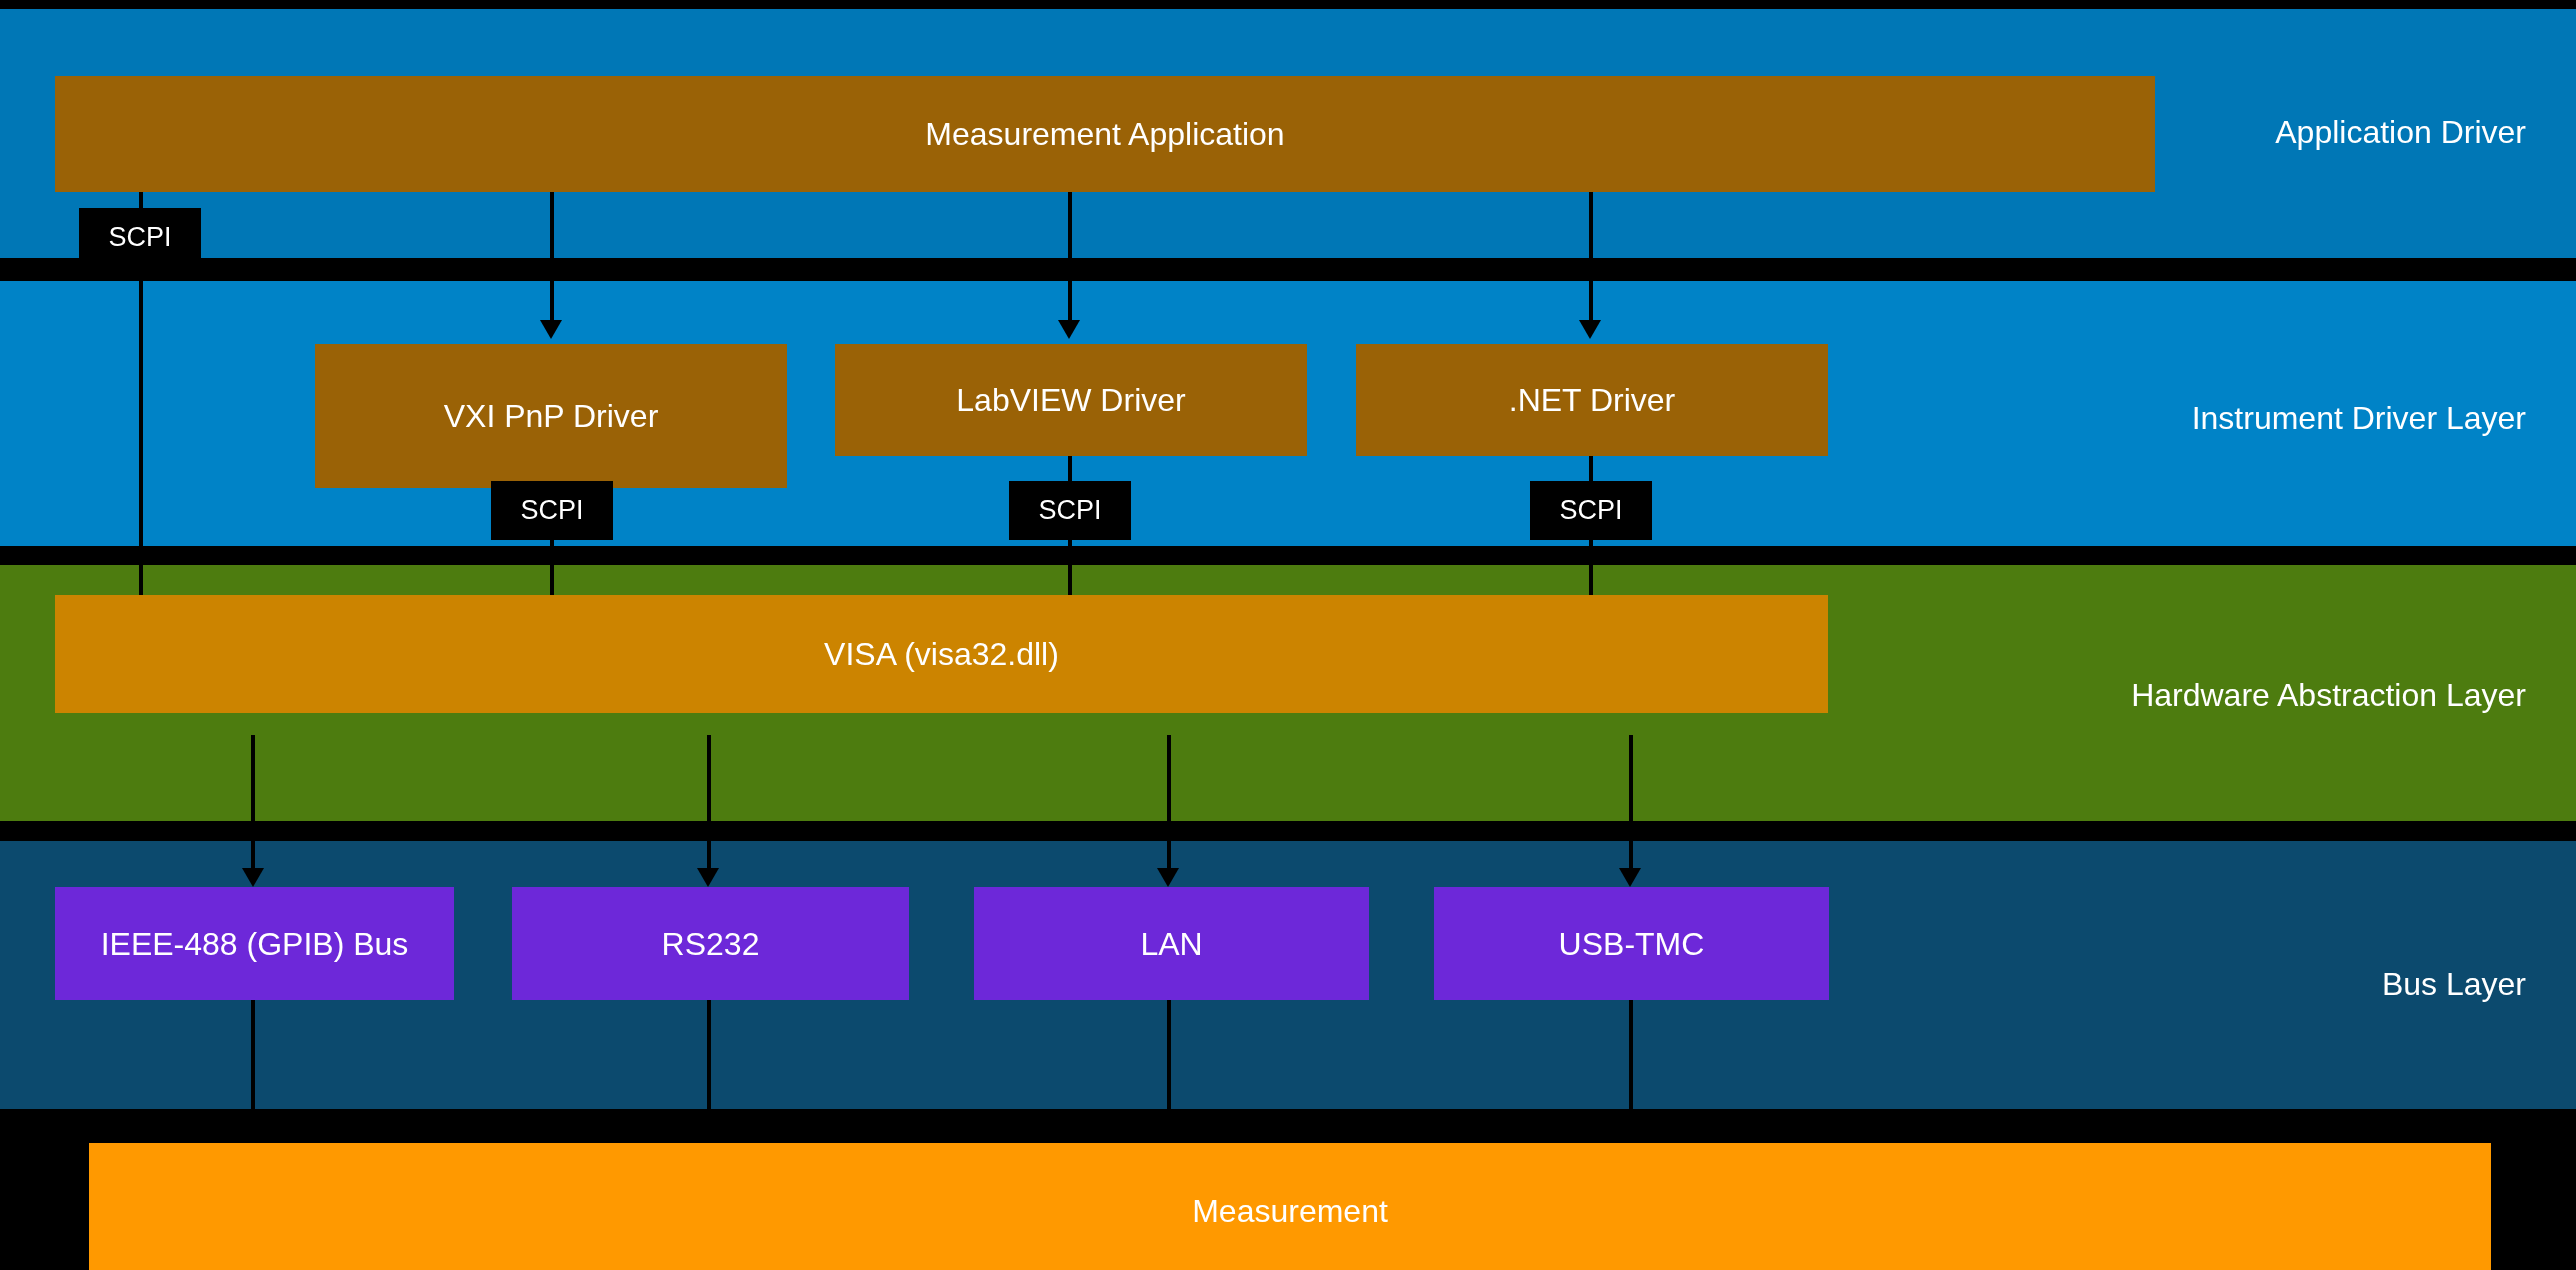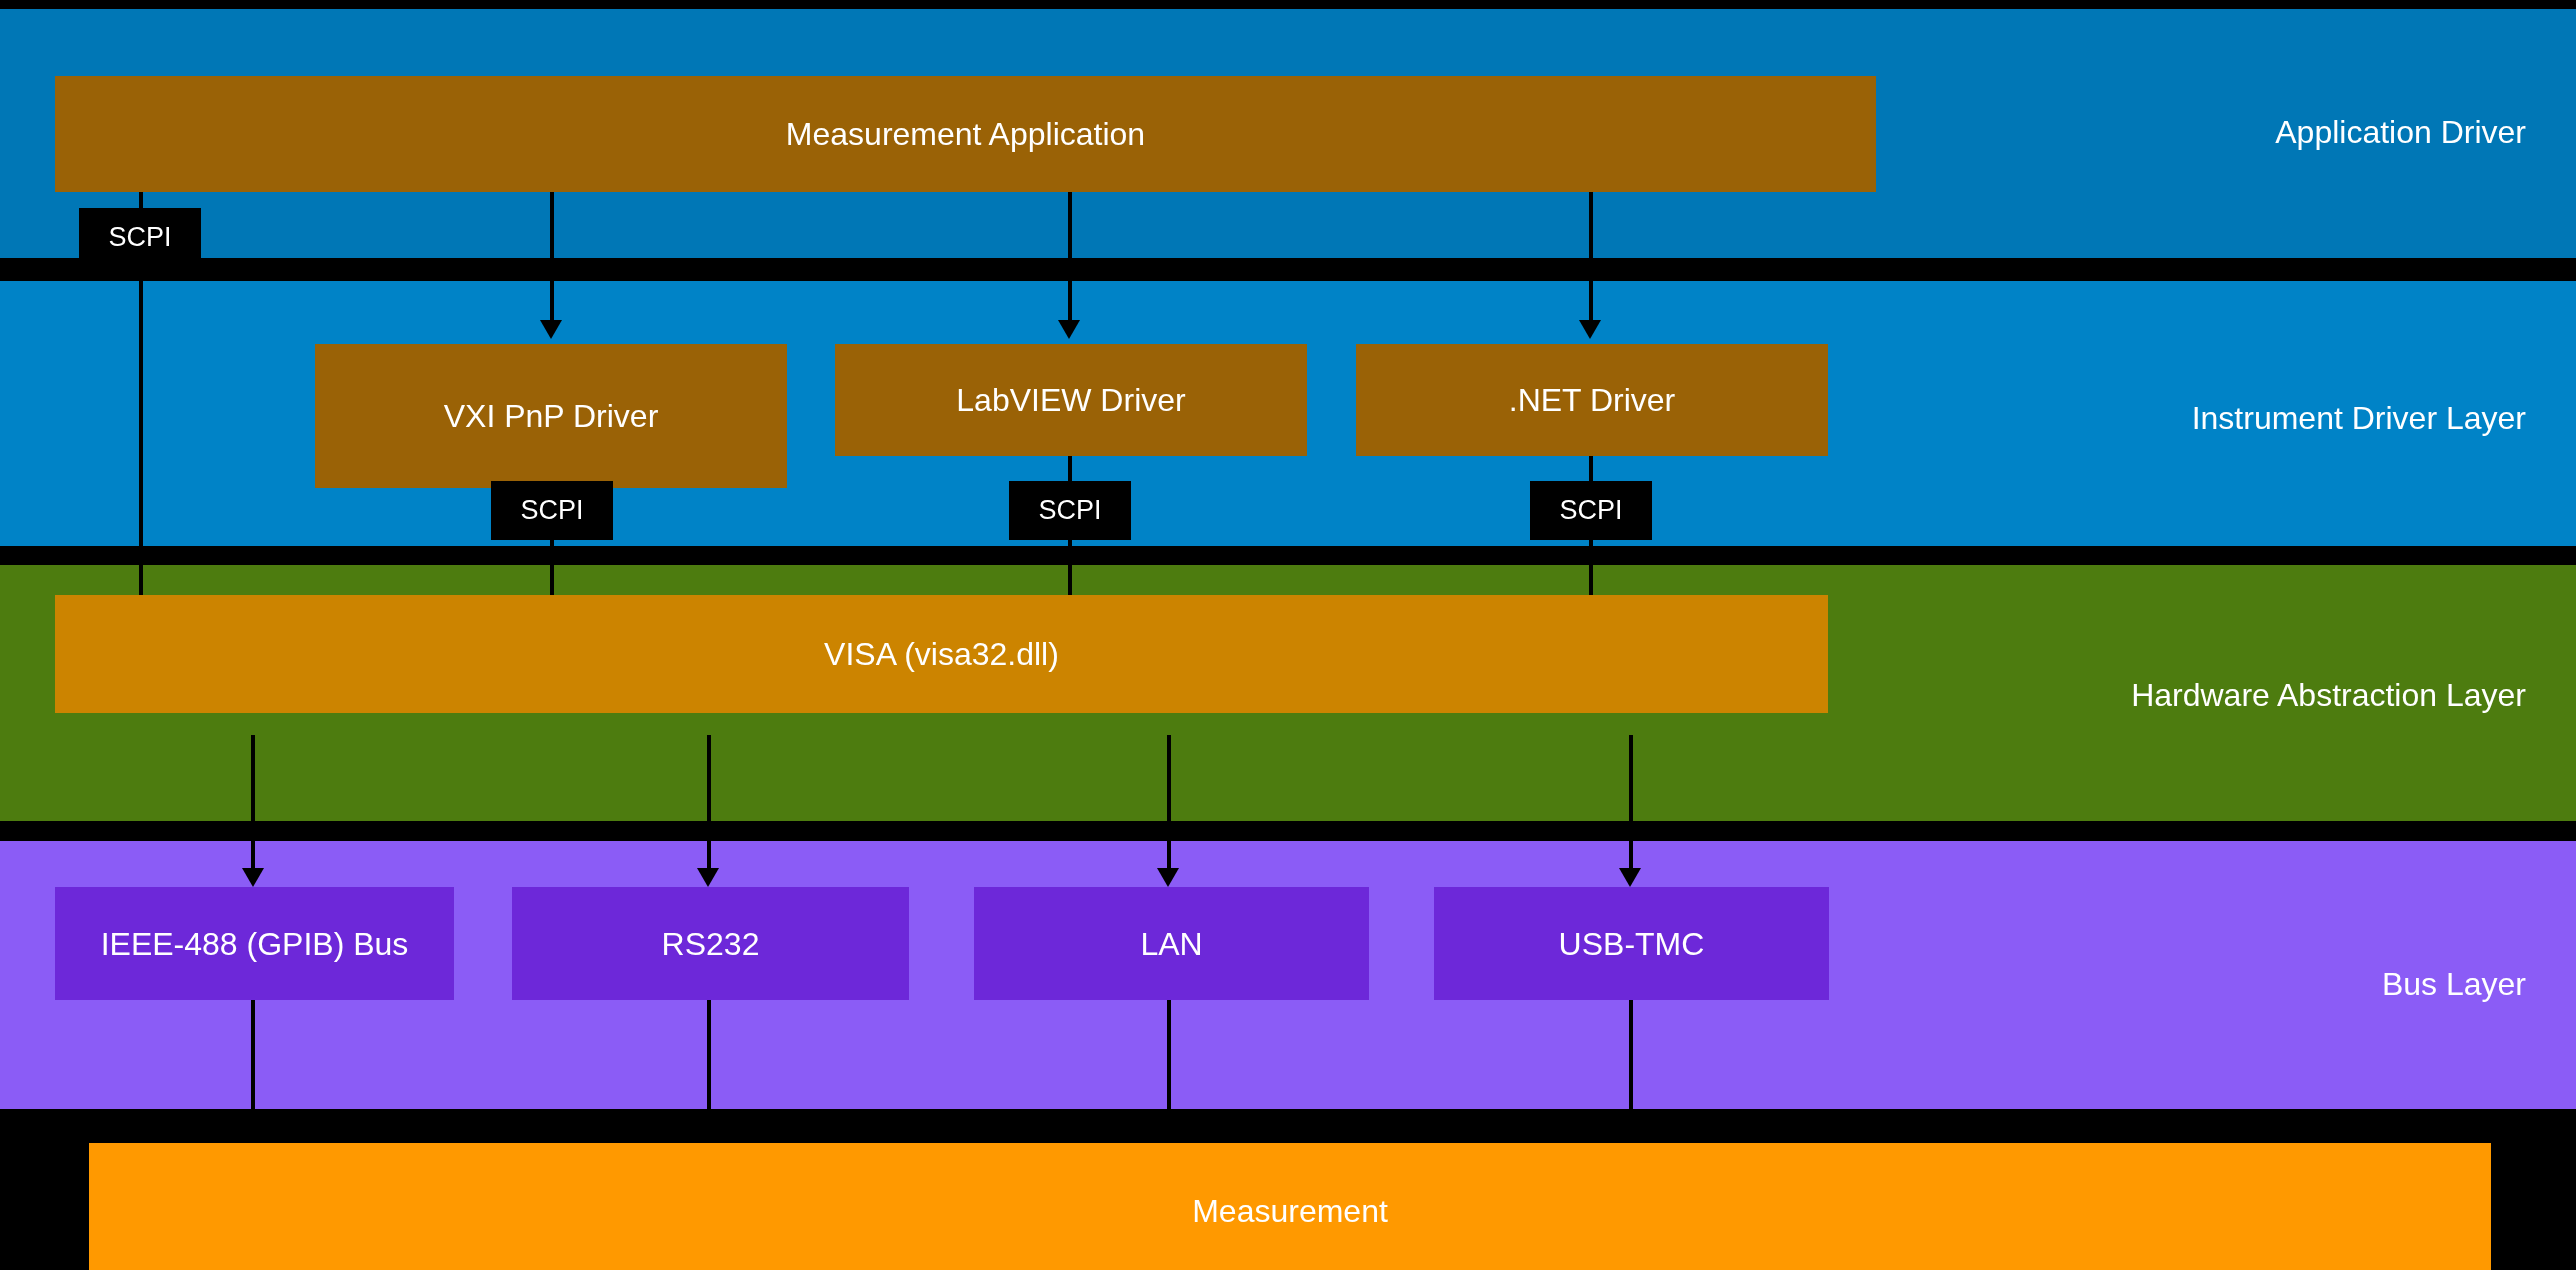--- a/index.html
+++ b/index.html
@@ -32,21 +32,21 @@
     right: 50px;
     color: #ffffff;
     font-size: 32px;
     line-height: 1;
     white-space: nowrap;
   }
 
   #band-application { top: 9px;   height: 249px; background: #0077b6; }
   #band-driver      { top: 281px;  height: 265px; background: #0083c7; }
   #band-hal         { top: 565px;  height: 256px; background: #4d7c0f; }
-  #band-bus         { top: 841px;  height: 268px; background: #8b5cf6; }
+  #band-bus         { top: 841px;  height: 268px; background: #0c4a6e; }
 
   
   .vline {
     position: absolute;
     width: 3.6px;
     background: #000000;
   }
   .arrowhead {
     position: absolute;
     width: 0;
@@ -138,21 +138,21 @@
   <div class="arrowhead" style="left:1157px; top:868px;"></div>
 
   <div class="vline" style="left:1629px; top:735px; height:143px;"></div>
   <div class="arrowhead" style="left:1619px; top:868px;"></div>
 
   <div class="vline" style="left:251px; top:1000px; height:143px;"></div>
   <div class="vline" style="left:707px; top:1000px; height:143px;"></div>
   <div class="vline" style="left:1167px; top:1000px; height:143px;"></div>
   <div class="vline" style="left:1629px; top:1000px; height:143px;"></div>
 
-  <div class="box box-dark" style="left:55px; top:76px; width:1821px; height:116px;">
+  <div class="box box-dark" style="left:55px; top:76px; width:2100px; height:116px;">
     <span>Measurement Application</span>
   </div>
 
   <div class="box box-dark" style="left:315px; top:344px; width:472px; height:144px;">
     <span>VXI PnP Driver</span>
   </div>
 
   <div class="box box-dark" style="left:835px; top:344px; width:472px; height:112px;">
     <span>LabVIEW Driver</span>
   </div>

